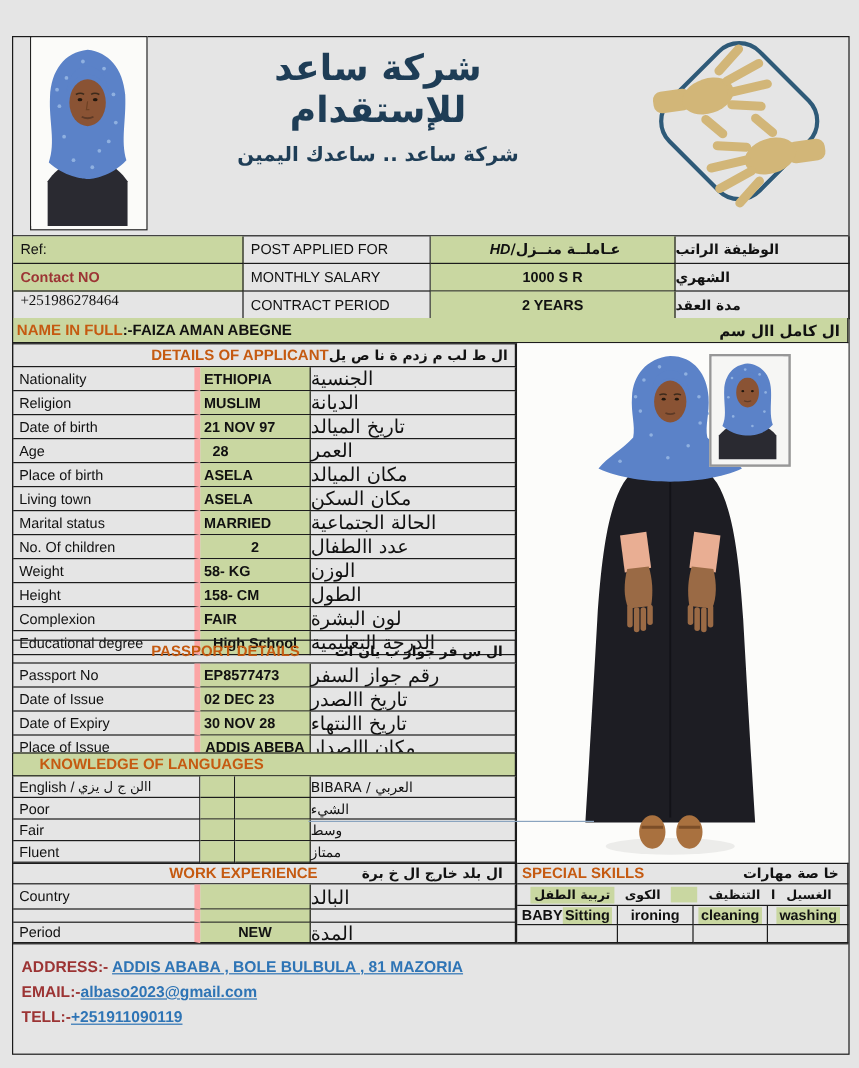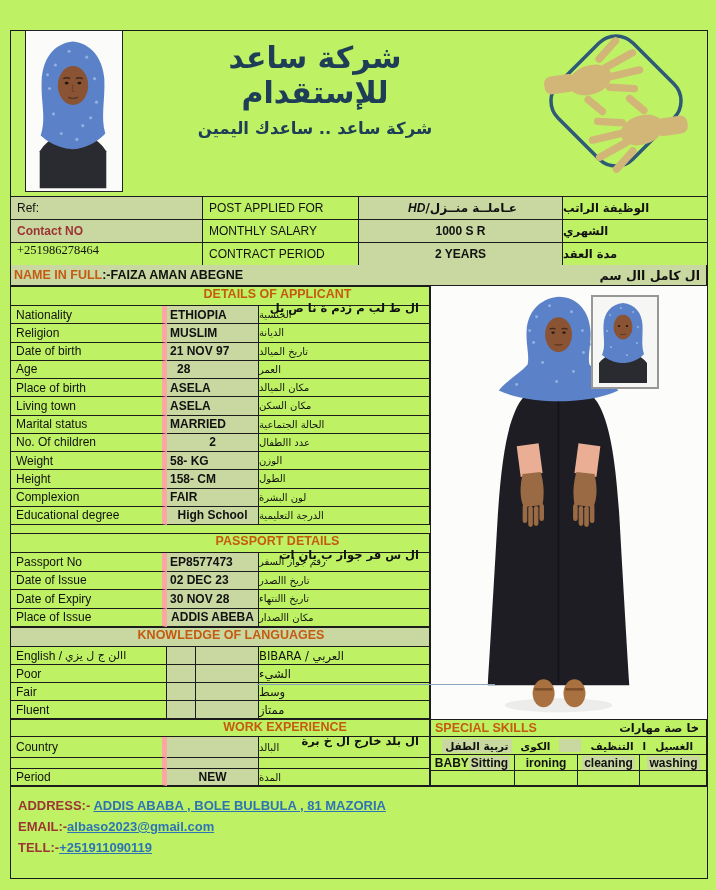--- a/index.html
+++ b/index.html
@@ -1,16 +1,16 @@
 <!DOCTYPE html>
 <html><head>
 <meta charset="utf-8">
 <style>
   html,body{margin:0;padding:0;background:#ffffff;}
-  .page{position:relative;width:716px;height:890px;background:#bef264;overflow:hidden;
+  .page{position:relative;width:716px;height:890px;background:#e5e5e5;overflow:hidden;
         font-family:"Liberation Sans","DejaVu Sans",sans-serif;color:#111;}
   .abs{position:absolute;}
   .outer-border{left:10px;top:30px;width:696px;height:847px;border:1.6px solid #1a1a1a;pointer-events:none;}
 
   
   .portrait{left:25px;top:30px;width:96px;height:160px;border:1px solid #222;background:#fbfbf9;z-index:3;}
   .title-block{left:150px;top:40px;width:330px;text-align:center;direction:rtl;color:#1e3d56;}
   .title-ar{font-size:30px;font-weight:bold;font-family:"DejaVu Sans",sans-serif;}
   .subtitle-ar{font-size:16.5px;font-weight:bold;margin-top:9px;font-family:"DejaVu Sans",sans-serif;}
   .logo{left:528px;top:26px;width:178px;height:162px;}
@@ -31,35 +31,35 @@
   .hd-italic{font-style:italic;margin-left:4px;font-weight:bold;}
 
   
   .name-row{left:10px;top:265px;width:697px;height:21px;box-sizing:border-box;
             border-left:1px solid #1c1c1c;border-right:1px solid #1c1c1c;border-bottom:1px solid #1c1c1c;
             display:flex;align-items:center;font-size:12.5px;font-weight:bold;}
   .name-label{color:#c55a11;padding-left:3px;}
   .name-ar{margin-left:auto;padding-right:6px;direction:rtl;font-family:"DejaVu Sans",sans-serif;}
 
   
-  .sec{left:10px;width:420px;box-sizing:border-box;border-left:1px solid #1c1c1c;flex-direction:column;}
+  .sec{left:10px;width:420px;box-sizing:border-box;border-left:1px solid #1c1c1c;}
   .sec-header{display:flex;align-items:center;border-right:1px solid #1c1c1c;border-bottom:1px solid #1c1c1c;border-top:1px solid #1c1c1c;box-sizing:border-box;}
   .sec-title{color:#c55a11;font-weight:bold;font-size:12.5px;padding-left:115px;white-space:nowrap;}
   .sec-title.np{padding-left:22px;}
   .sec-title-ar{margin-left:auto;padding-right:10px;direction:rtl;font-size:11.5px;font-weight:bold;font-family:"DejaVu Sans",sans-serif;white-space:nowrap;}
   .rows{display:flex;flex-direction:column;border-top:0;}
   .drow{flex:1;display:flex;box-sizing:border-box;}
   .c-label{width:156px;box-sizing:border-box;border-right:5px solid #fca5a5;border-bottom:1px solid #1c1c1c;
            display:flex;align-items:center;padding-left:5px;font-size:12px;}
   .c-value{width:92px;box-sizing:border-box;border-right:1px solid #1c1c1c;border-bottom:1px solid #1c1c1c;
            display:flex;align-items:center;padding-left:3px;font-size:12px;font-weight:bold;}
   .c-value.ctr{justify-content:center;padding-left:0;}
   .c-ar{flex:1;box-sizing:border-box;border-right:1px solid #1c1c1c;border-bottom:1px solid #1c1c1c;
         display:flex;align-items:center;justify-content:flex-end;padding-right:6px;direction:rtl;
-        font-size:10px;font-family:"DejaVu Sans",sans-serif;}
+        font-size:16px;font-family:"DejaVu Sans",sans-serif;}
   .details-header{top:286px;height:20px;}
   .details-rows{top:306px;height:219px;}
   .passport-header{top:533px;height:20px;}
   .passport-rows{top:553px;height:74px;}
   .lang-header{top:627px;height:20px;border-right:1px solid #1c1c1c;border-top:1px solid #1c1c1c;border-bottom:1px solid #1c1c1c;
                display:flex;align-items:center;box-sizing:border-box;text-align:center;}
   .lang-rows{top:647px;height:72px;}
   .lrow{flex:1;display:flex;box-sizing:border-box;}
   .l-label{width:156px;box-sizing:border-box;border-right:1px solid #1c1c1c;border-bottom:1px solid #1c1c1c;
            display:flex;align-items:center;padding-left:5px;font-size:12px;gap:3px;}

